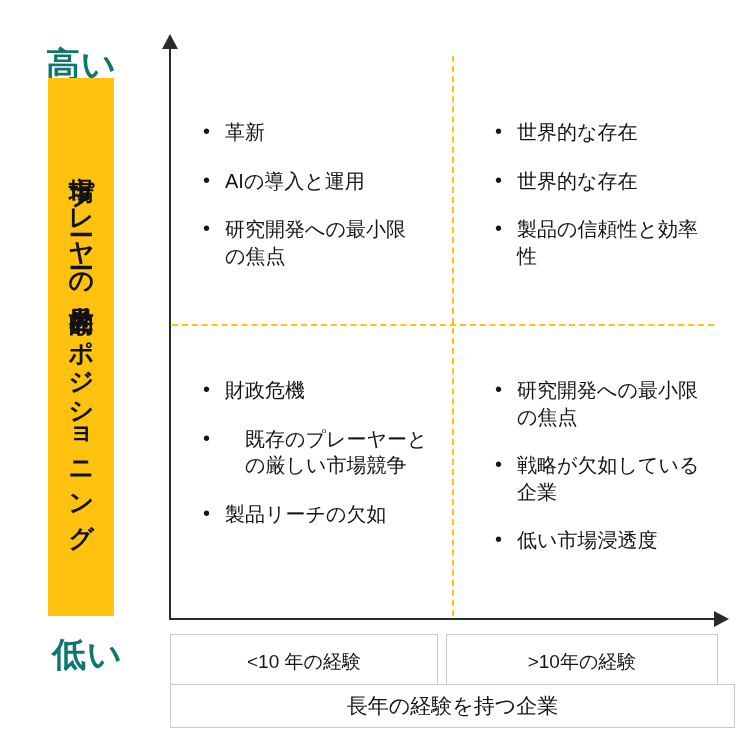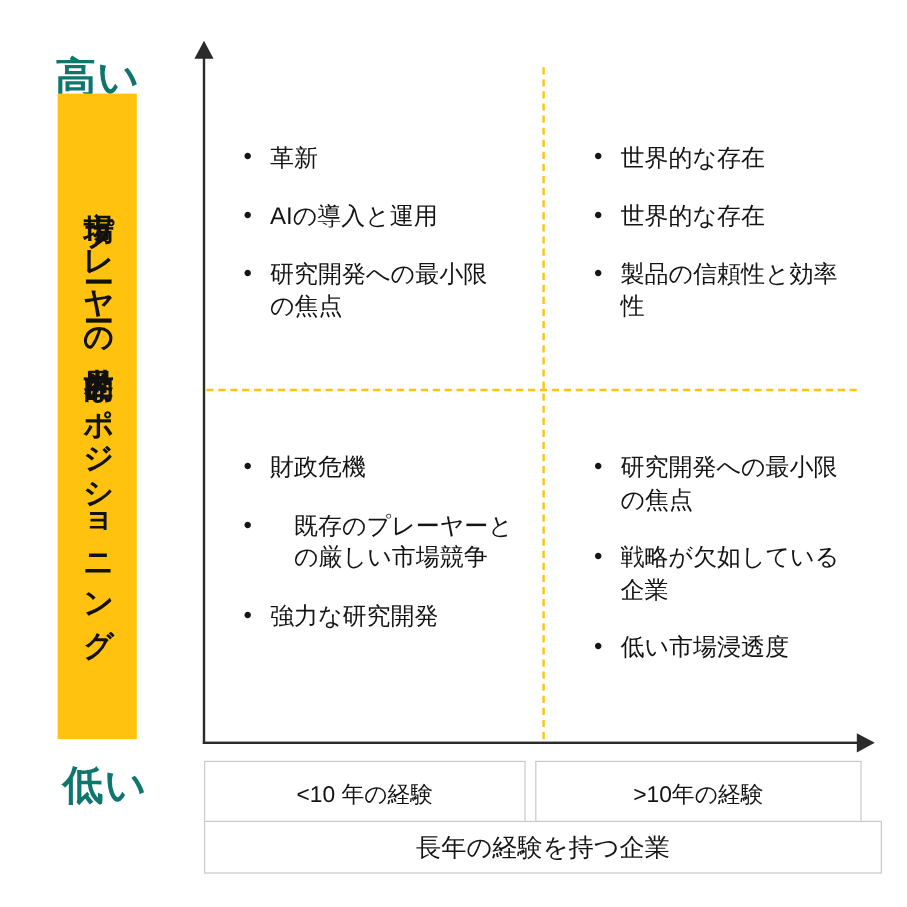--- a/index.html
+++ b/index.html
@@ -200,21 +200,21 @@
       <li>世界的な存在</li>
       <li>世界的な存在</li>
       <li>製品の信頼性と効率性</li>
     </ul>
   </div>
 
   <div class="quadrant" id="quad-bl">
     <ul class="bullet-list">
       <li>財政危機</li>
       <li class="indent-item">既存のプレーヤーとの厳しい市場競争</li>
-      <li>強力な研究開発</li>
+      <li>製品リーチの欠如</li>
     </ul>
   </div>
 
   <div class="quadrant" id="quad-br">
     <ul class="bullet-list">
       <li>研究開発への最小限の焦点</li>
       <li>戦略が欠如している企業</li>
       <li>低い市場浸透度</li>
     </ul>
   </div>

